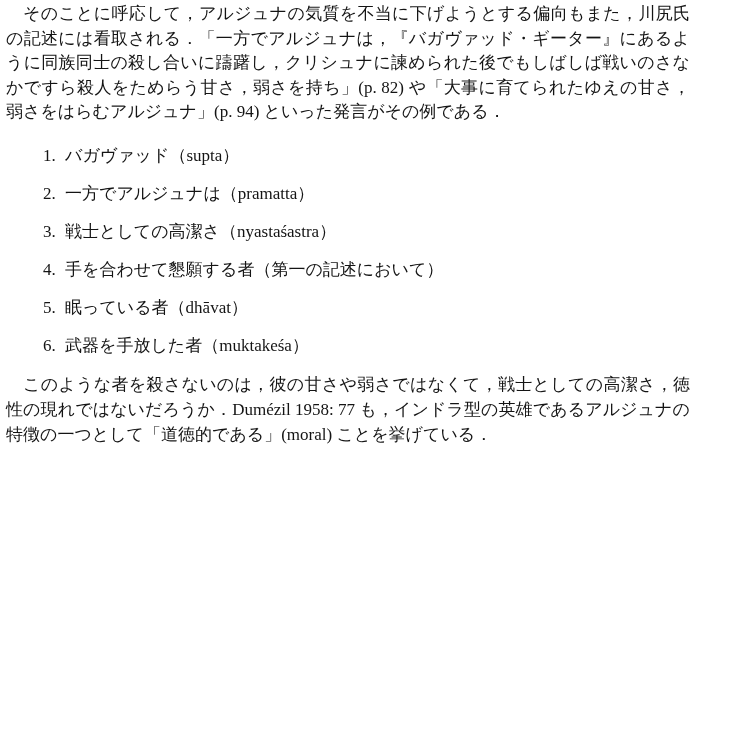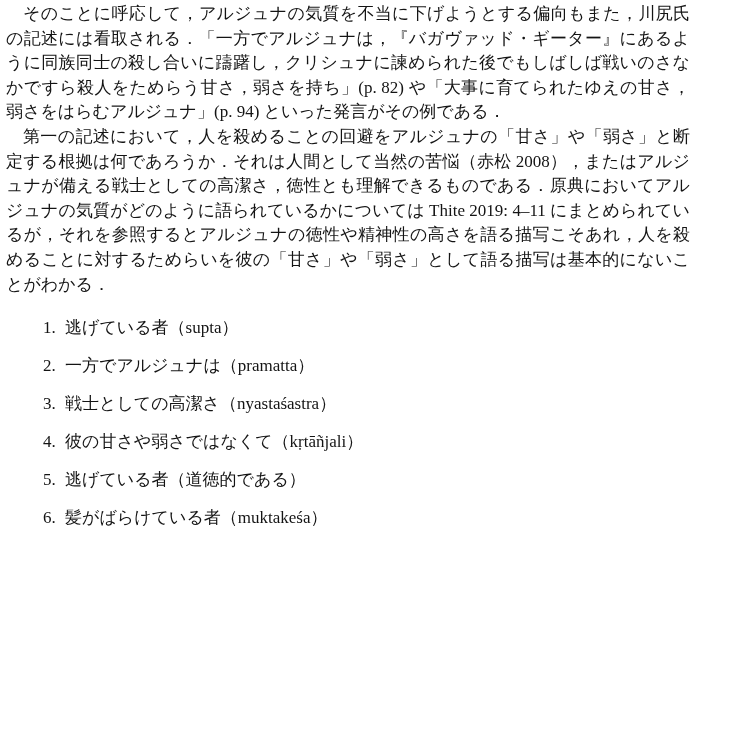--- a/index.html
+++ b/index.html
@@ -48,45 +48,45 @@
     vertical-align: 6px;
   }
 </style>
 </head>
 <body>
 
 <div class="page">
 
   <p class="para">そのことに呼応して，アルジュナの気質を不当に下げようとする偏向もまた，川尻氏の記述には看取される．「一方でアルジュナは，『バガヴァッド・ギーター』にあるように同族同士の殺し合いに躊躇し，クリシュナに諫められた後でもしばしば戦いのさなかですら殺人をためらう甘さ，弱さを持ち」(p. 82) や「大事に育てられたゆえの甘さ，弱さをはらむアルジュナ」(p. 94) といった発言がその例である．</p>
 
-  <p class="para">第一の記述において，人を殺めることの回避をアルジュナの「甘さ」や「弱さ」と断定する根拠は何であろうか．それは人間として当然の苦悩（赤松 2008），またはアルジュナが備える戦士としての高潔さ，徳性とも理解できるものである．原典においてアルジュナの気質がどのように語られているかについては Thite 2019: 4–11 にまとめられているが，それを参照するとアルジュナの徳性や精神性の高さを語る描写こそあれ，人を殺めることに対するためらいを彼の「甘さ」や「弱さ」として語る描写は基本的にないことがわかる．</p>
 
 
   <ol class="no-kill-list">
     <li>
       <span class="item-number">1.</span>
-      <span class="item-text">逃げている者（supta）</span>
+      <span class="item-text">バガヴァッド（supta）</span>
     </li>
     <li>
       <span class="item-number">2.</span>
       <span class="item-text">一方でアルジュナは（pramatta）</span>
     </li>
     <li>
       <span class="item-number">3.</span>
       <span class="item-text">戦士としての高潔さ（nyastaśastra）</span>
     </li>
     <li>
       <span class="item-number">4.</span>
-      <span class="item-text">彼の甘さや弱さではなくて（kṛtāñjali）</span>
+      <span class="item-text">手を合わせて懇願する者（第一の記述において）</span>
     </li>
     <li>
       <span class="item-number">5.</span>
-      <span class="item-text">逃げている者（道徳的である）</span>
+      <span class="item-text">眠っている者（dhāvat）</span>
     </li>
     <li>
       <span class="item-number">6.</span>
-      <span class="item-text">髪がばらけている者（muktakeśa）</span>
+      <span class="item-text">武器を手放した者（muktakeśa）</span>
     </li>
   </ol>
 
+  <p class="para">このような者を殺さないのは，彼の甘さや弱さではなくて，戦士としての高潔さ，徳性の現れではないだろうか．Dumézil 1958: 77 も，インドラ型の英雄であるアルジュナの特徴の一つとして「道徳的である」(moral) ことを挙げている．</p>
 
 
 </div>
 
 </body></html>

